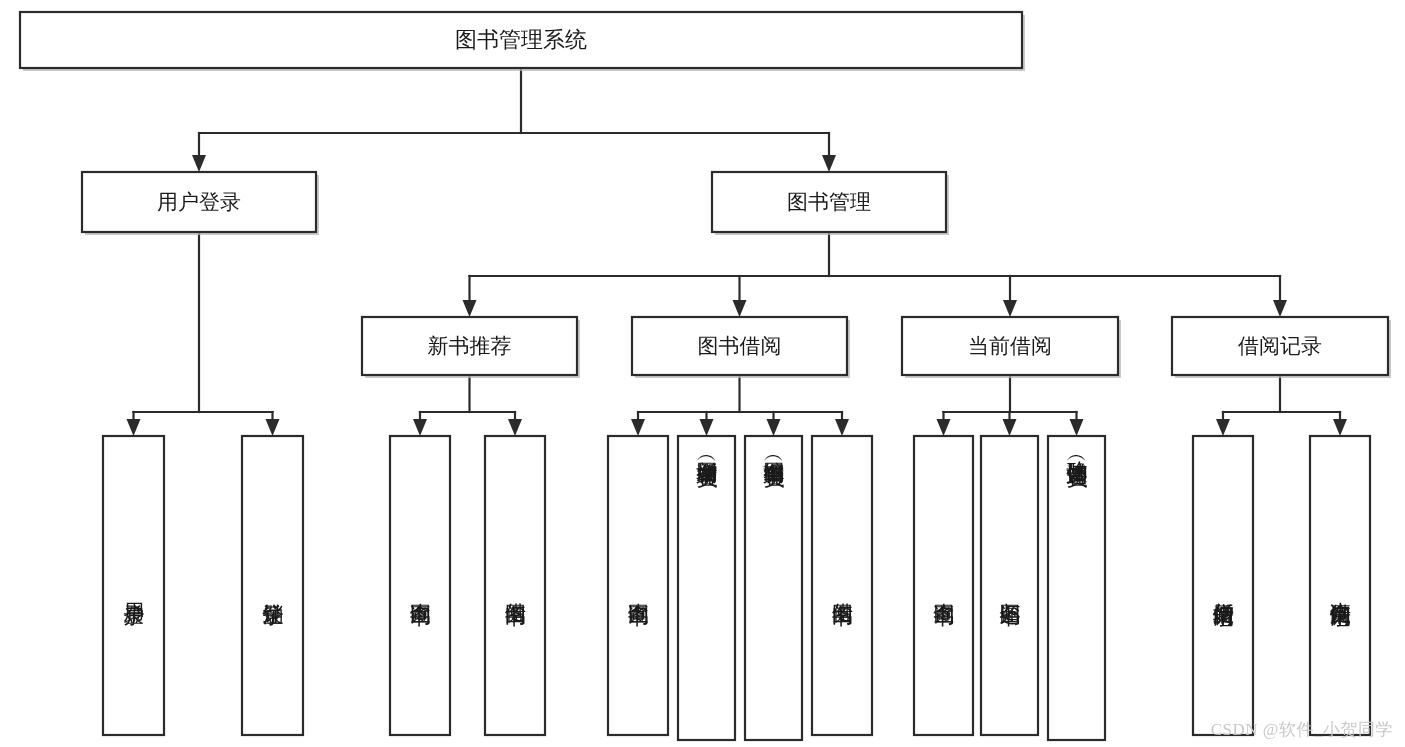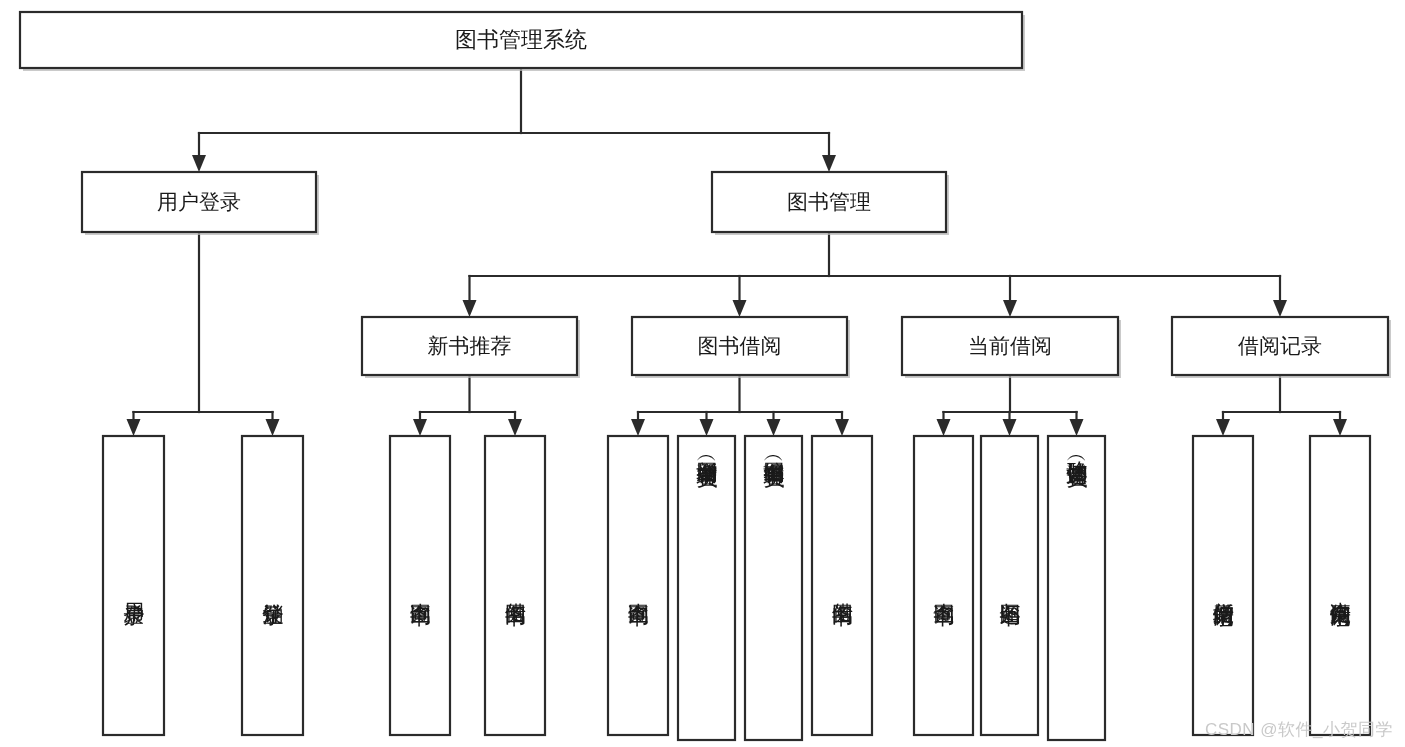--- a/index.html
+++ b/index.html
@@ -76,21 +76,21 @@
     line-height: 1.18;
     color: #1a1a1a;
     letter-spacing: 1px;
     white-space: nowrap;
     text-align: center;
   }
   .watermark {
     position: absolute;
     right: 12px;
     bottom: 6px;
-    font-family: Liberation Sans, sans-serif;
+    font-family: Liberation Serif, serif;
     font-size: 17px;
     color: #c9c9c9;
     letter-spacing: 0.5px;
     user-select: none;
     white-space: nowrap;
   }
 </style>
 </head>
 <body>
 

